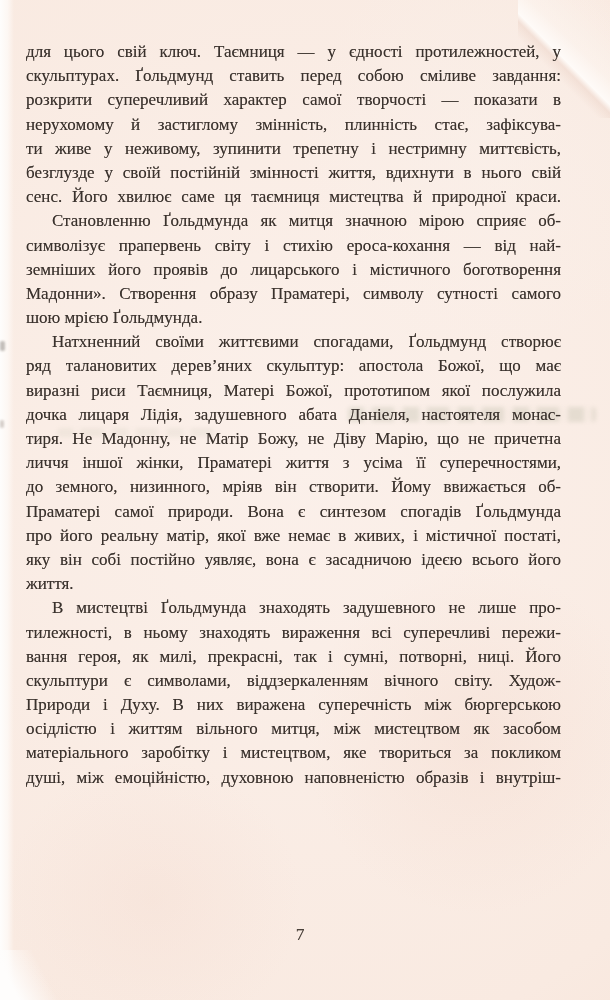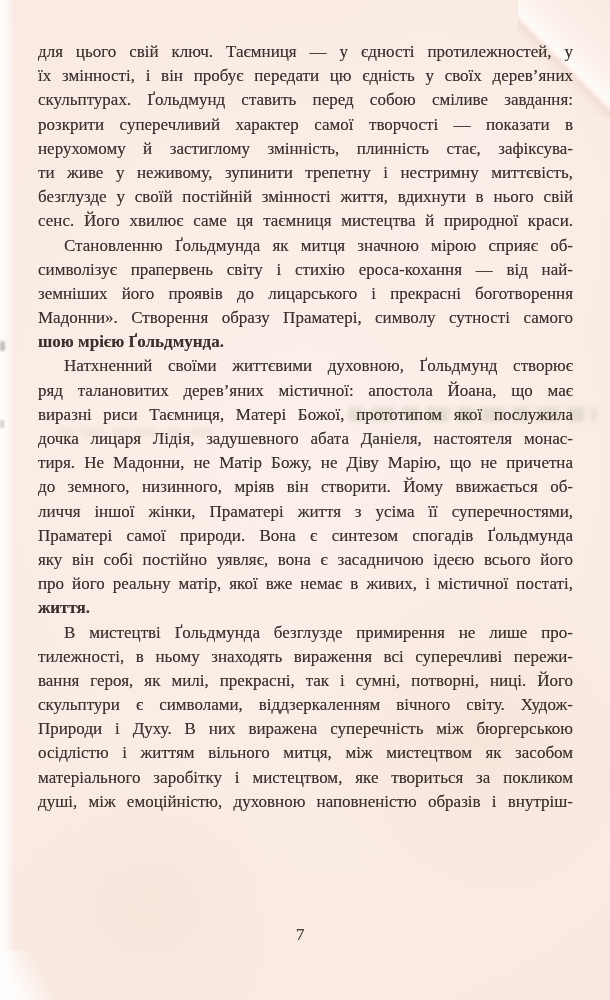--- a/index.html
+++ b/index.html
@@ -55,35 +55,34 @@
       rgba(128,136,106,.50) 24px 46px, rgba(128,136,106,.06) 46px 55px);
   }
   .s1{left:348px;top:407px;width:248px;height:15px;opacity:.33;}
   .s2{left:57px;top:428px;width:165px;height:9px;opacity:.15;}
   
   .speck{position:absolute;filter:blur(1px);border-radius:2px;}
   .sp1{left:0;top:341px;width:5px;height:10px;background:rgba(125,115,108,.45);}
   .sp2{left:0;top:420px;width:4px;height:8px;background:rgba(150,138,128,.40);}
   
   .text-block{
-    position:absolute;left:38px;top:40px;width:535px;
+    position:absolute;left:26px;top:40px;width:535px;
     color:var(--ink);
     font-size:17px;line-height:24.2px;
     text-shadow:0 0 .5px rgba(58,50,45,.55);
   }
   .line{
     text-align:justify;
     -moz-text-align-last:justify;
     text-align-last:justify;
     max-height:24.2px;overflow:hidden;
   }
   .line.lastline{
     -moz-text-align-last:left;
     text-align-last:left;
-    font-weight:bold;
   }
   .line.indent{text-indent:26px;}
   .page-number{
     position:absolute;left:0;right:10px;top:922px;
     text-align:center;
     color:#4a413a;font-size:17.5px;line-height:24px;
     text-shadow:0 0 .5px rgba(74,65,58,.5);
     font-feature-settings:"onum" 1;
   }
 </style>
@@ -96,44 +95,43 @@
   <div class="edge-left"></div>
   <div class="corner-wedge"></div>
   <div class="corner-crease"></div>
   <div class="smudge s1"></div>
   <div class="smudge s2"></div>
   <div class="speck sp1"></div>
   <div class="speck sp2"></div>
 
   <div class="text-block">
       <div class="line">для цього свій ключ. Таємниця — у єдності протилежностей, у</div>
-      <div class="line">їх змінності, і він пробує передати цю єдність у своїх дерев’яних</div>
       <div class="line">скульптурах. Ґольдмунд ставить перед собою сміливе завдання:</div>
       <div class="line">розкрити суперечливий характер самої творчості — показати в</div>
       <div class="line">нерухомому й застиглому змінність, плинність стає, зафіксува-</div>
       <div class="line">ти живе у неживому, зупинити трепетну і нестримну миттєвість,</div>
       <div class="line">безглузде у своїй постійній змінності життя, вдихнути в нього свій</div>
       <div class="line">сенс. Його хвилює саме ця таємниця мистецтва й природної краси.</div>
       <div class="line indent">Становленню Ґольдмунда як митця значною мірою сприяє об-</div>
       <div class="line">символізує прапервень світу і стихію ероса-кохання — від най-</div>
-      <div class="line">земніших його проявів до лицарського і прекрасні боготворення</div>
+      <div class="line">земніших його проявів до лицарського і містичного боготворення</div>
       <div class="line">Мадонни». Створення образу Праматері, символу сутності самого</div>
       <div class="line lastline">шою мрією Ґольдмунда.</div>
-      <div class="line indent">Натхненний своїми життєвими духовною, Ґольдмунд створює</div>
-      <div class="line">ряд талановитих дерев’яних містичної: апостола Йоана, що має</div>
+      <div class="line indent">Натхненний своїми життєвими спогадами, Ґольдмунд створює</div>
+      <div class="line">ряд талановитих дерев’яних скульптур: апостола Божої, що має</div>
       <div class="line">виразні риси Таємниця, Матері Божої, прототипом якої послужила</div>
       <div class="line">дочка лицаря Лідія, задушевного абата Даніеля, настоятеля монас-</div>
-      <div class="line">тиря. Не Мадонни, не Матір Божу, не Діву Марію, що не причетна</div>
+      <div class="line">тиря. Не Мадонну, не Матір Божу, не Діву Марію, що не причетна</div>
+      <div class="line">личчя іншої жінки, Праматері життя з усіма її суперечностями,</div>
       <div class="line">до земного, низинного, мріяв він створити. Йому ввижається об-</div>
-      <div class="line">личчя іншої жінки, Праматері життя з усіма її суперечностями,</div>
       <div class="line">Праматері самої природи. Вона є синтезом спогадів Ґольдмунда</div>
+      <div class="line">про його реальну матір, якої вже немає в живих, і містичної постаті,</div>
       <div class="line">яку він собі постійно уявляє, вона є засадничою ідеєю всього його</div>
-      <div class="line">про його реальну матір, якої вже немає в живих, і містичної постаті,</div>
       <div class="line lastline">життя.</div>
-      <div class="line indent">В мистецтві Ґольдмунда безглузде примирення не лише про-</div>
+      <div class="line indent">В мистецтві Ґольдмунда знаходять задушевного не лише про-</div>
       <div class="line">тилежності, в ньому знаходять вираження всі суперечливі пережи-</div>
       <div class="line">вання героя, як милі, прекрасні, так і сумні, потворні, ниці. Його</div>
       <div class="line">скульптури є символами, віддзеркаленням вічного світу. Худож-</div>
       <div class="line">Природи і Духу. В них виражена суперечність між бюргерською</div>
       <div class="line">осідлістю і життям вільного митця, між мистецтвом як засобом</div>
       <div class="line">матеріального заробітку і мистецтвом, яке твориться за покликом</div>
       <div class="line">душі, між емоційністю, духовною наповненістю образів і внутріш-</div>
     </div>
 
   <div class="page-number">7</div>

